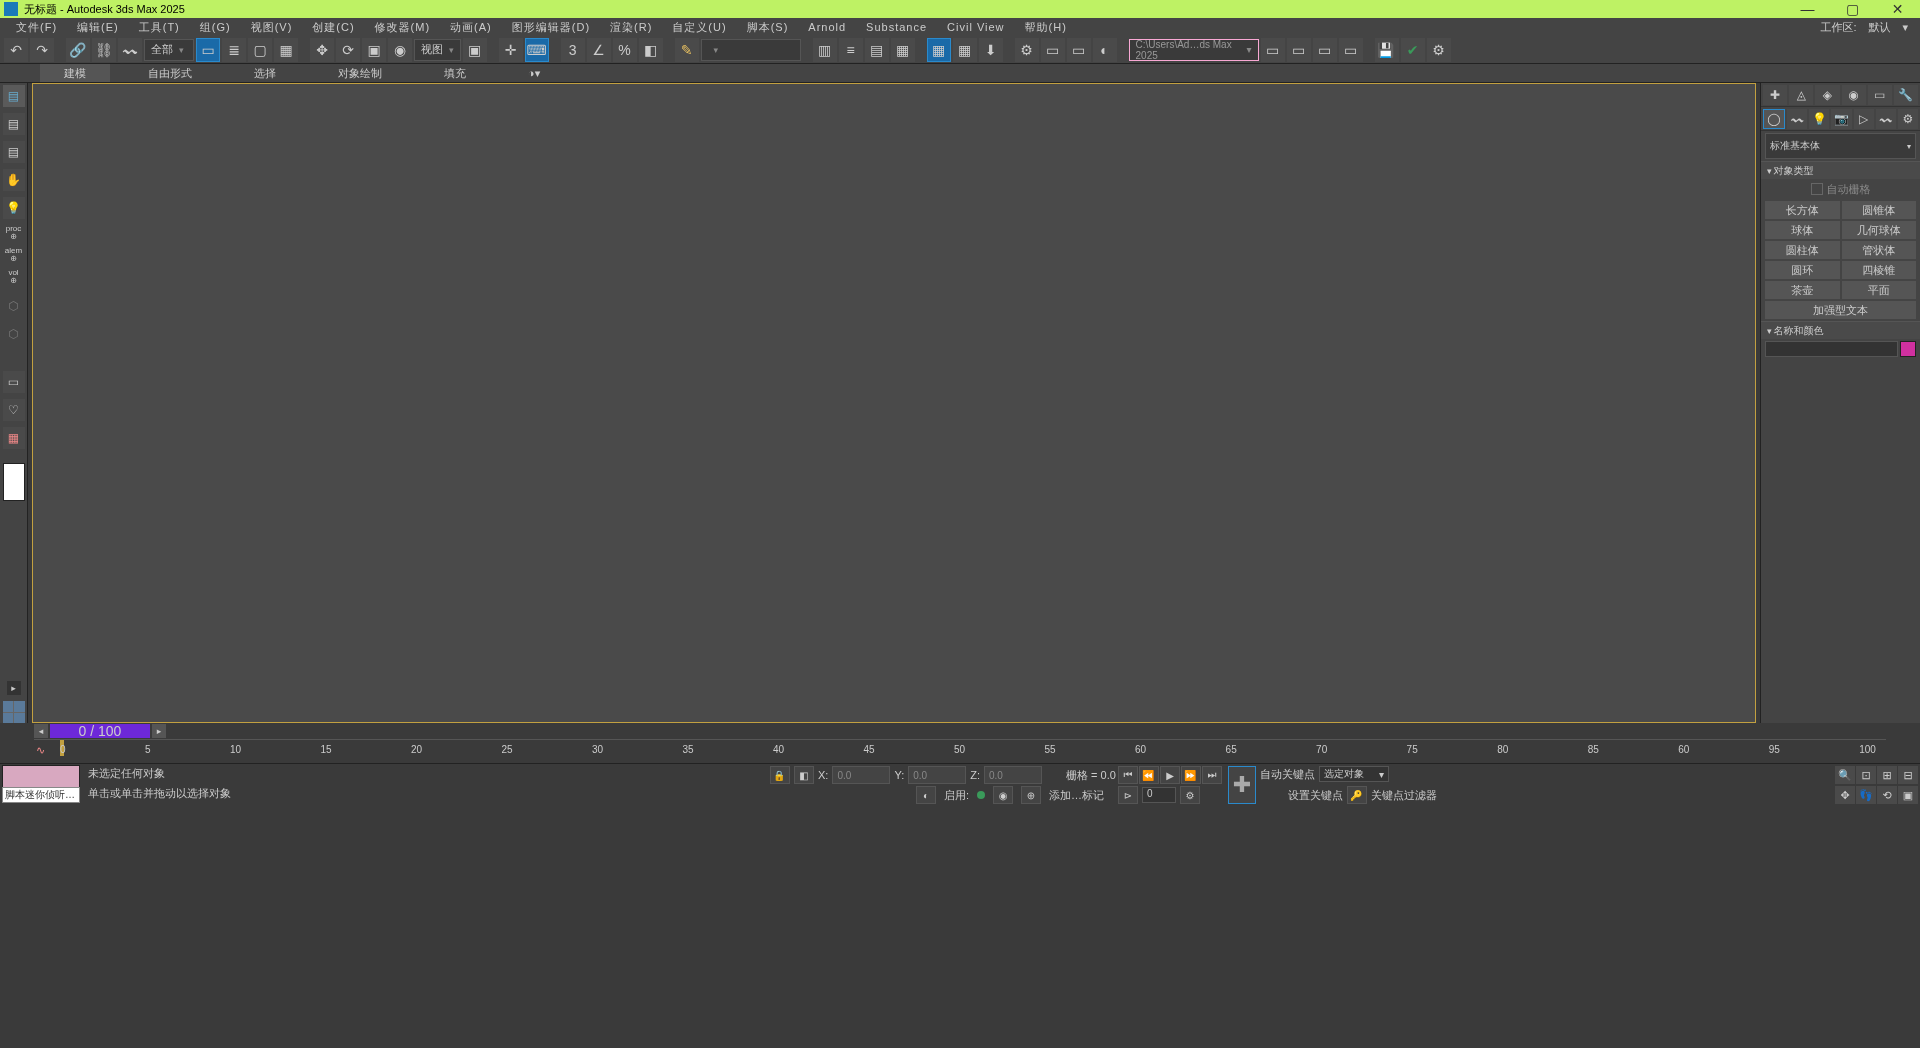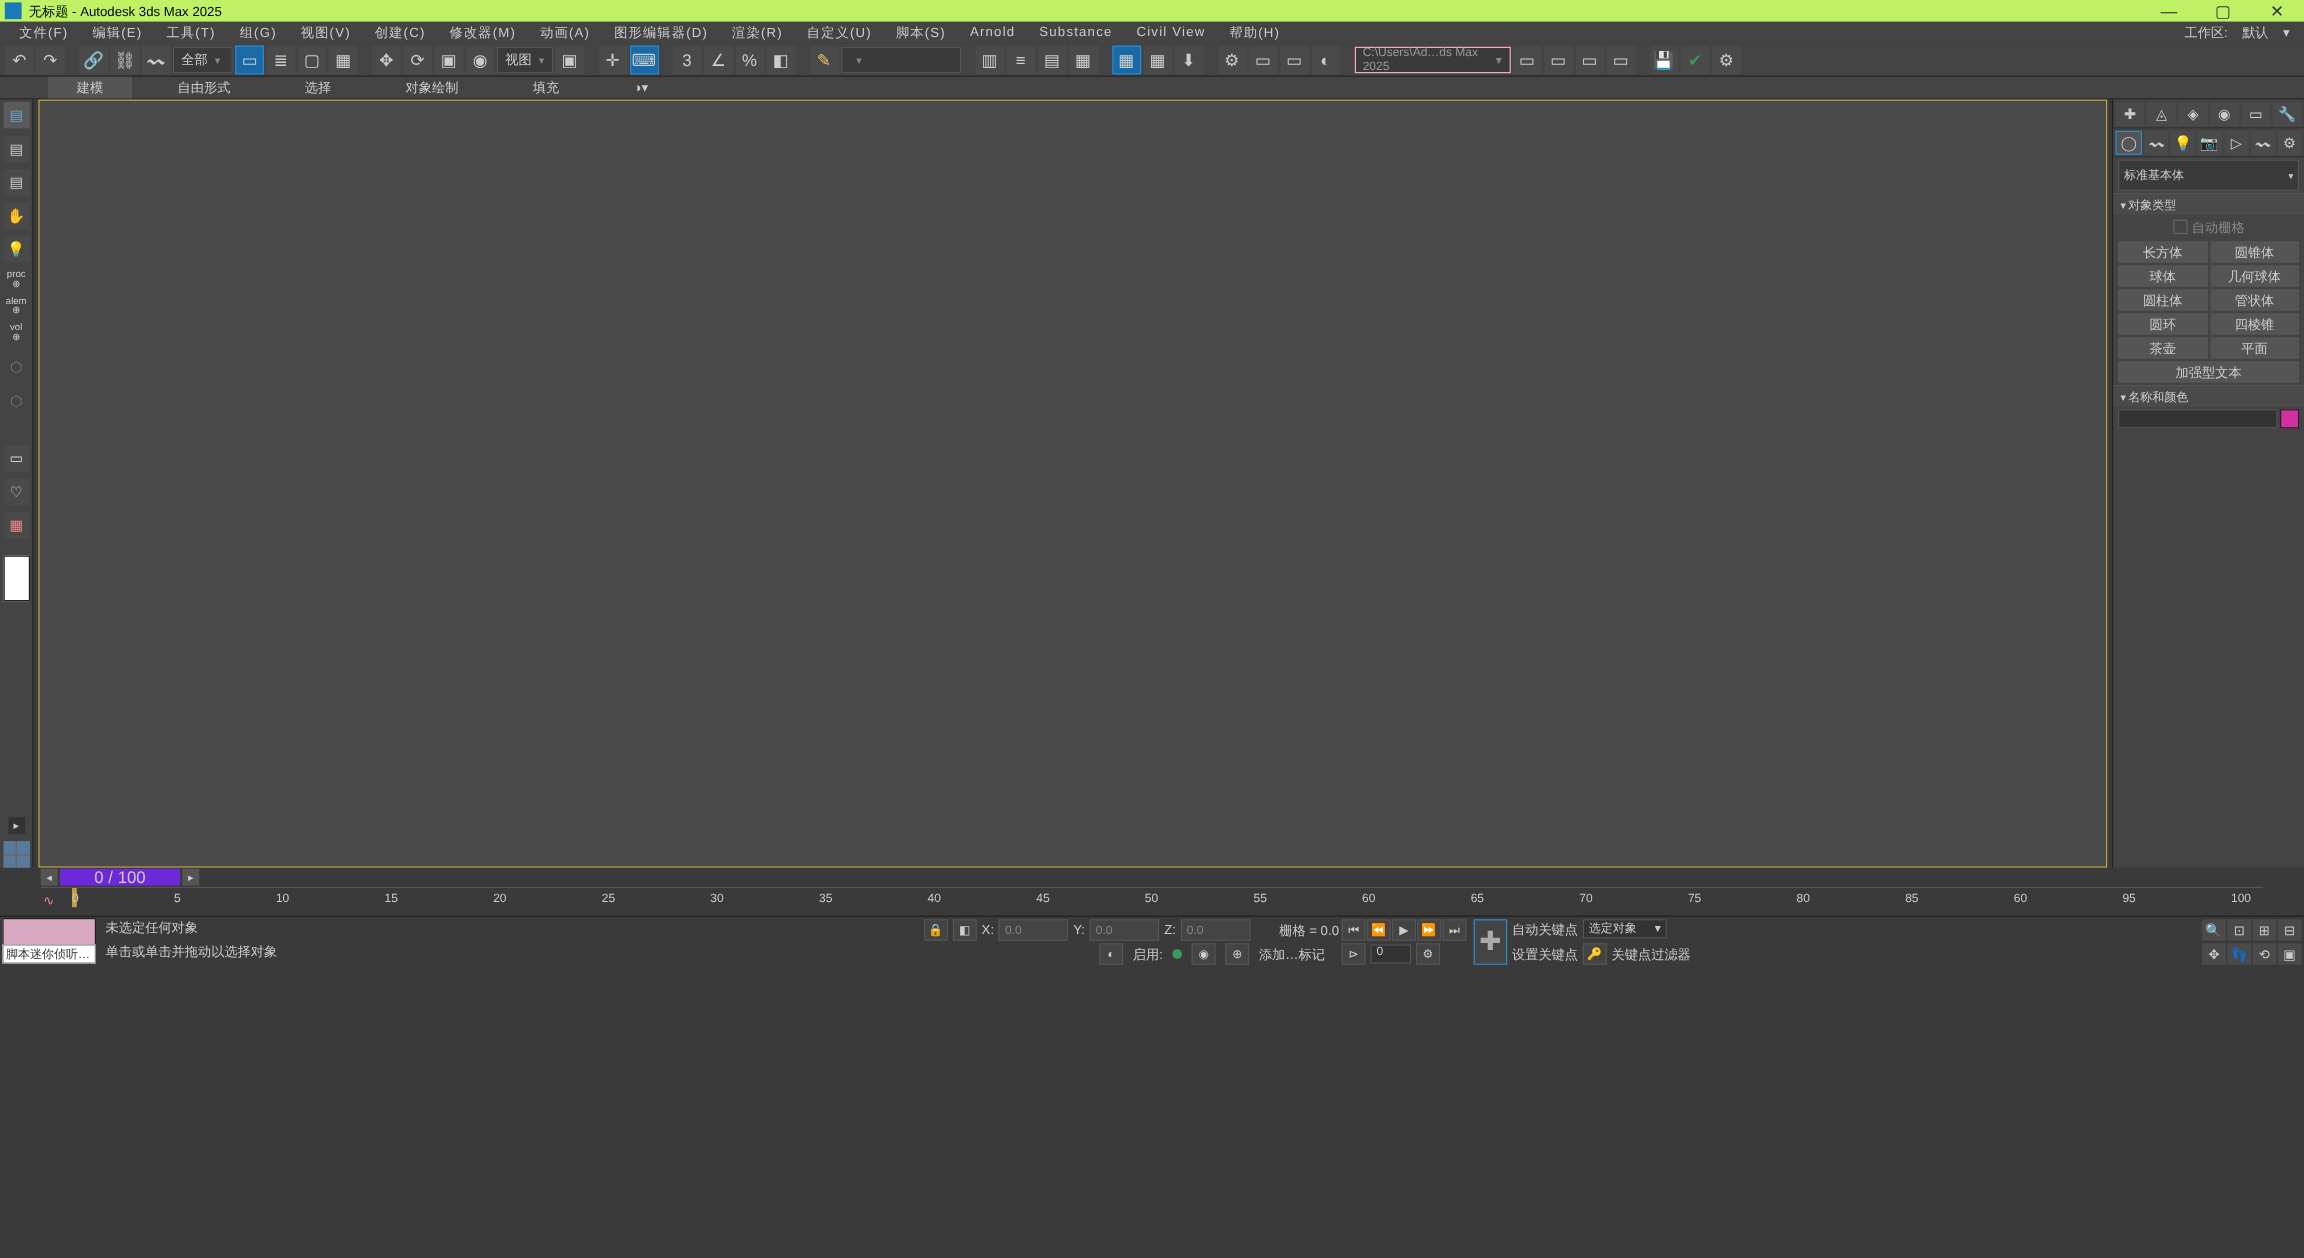--- a/index.html
+++ b/index.html
@@ -265,21 +265,21 @@
 
 .bottom-wrap { position: relative; height: 42px; background: #3a3a3a; border-top: 1px solid #222; }
 .bottom-left { position: absolute; left: 88px; top: 2px; }
 .bottom-left2 { position: absolute; left: 88px; top: 22px; }
 .bottom-center { position: absolute; left: 770px; top: 2px; display: flex; gap: 4px; align-items: center; }
 .bottom-center2 { position: absolute; left: 916px; top: 22px; display: flex; gap: 8px; align-items: center; }
 .bottom-play { position: absolute; left: 1118px; top: 2px; display: flex; gap: 1px; }
 .bottom-play2 { position: absolute; left: 1118px; top: 22px; display: flex; gap: 4px; align-items: center; }
 .bottom-plus { position: absolute; left: 1228px; top: 2px; }
 .bottom-auto { position: absolute; left: 1260px; top: 2px; display: flex; gap: 4px; align-items: center; }
-.bottom-auto2 { position: absolute; left: 1260px; top: 22px; display: flex; gap: 4px; align-items: center; }
+.bottom-auto2 { position: absolute; left: 1288px; top: 22px; display: flex; gap: 4px; align-items: center; }
 .bottom-nav { position: absolute; right: 2px; top: 2px; display: flex; gap: 1px; }
 .bottom-nav2 { position: absolute; right: 2px; top: 22px; display: flex; gap: 1px; }
 .nav-btn { width: 20px; height: 18px; background: #4a4a4a; display: flex; align-items: center; justify-content: center; color: #ccc; }
 </style>
 </head>
 <body>
 
 <div class="titlebar">
   <div class="app-icon"></div>
   <span>无标题 - Autodesk 3ds Max 2025</span>

